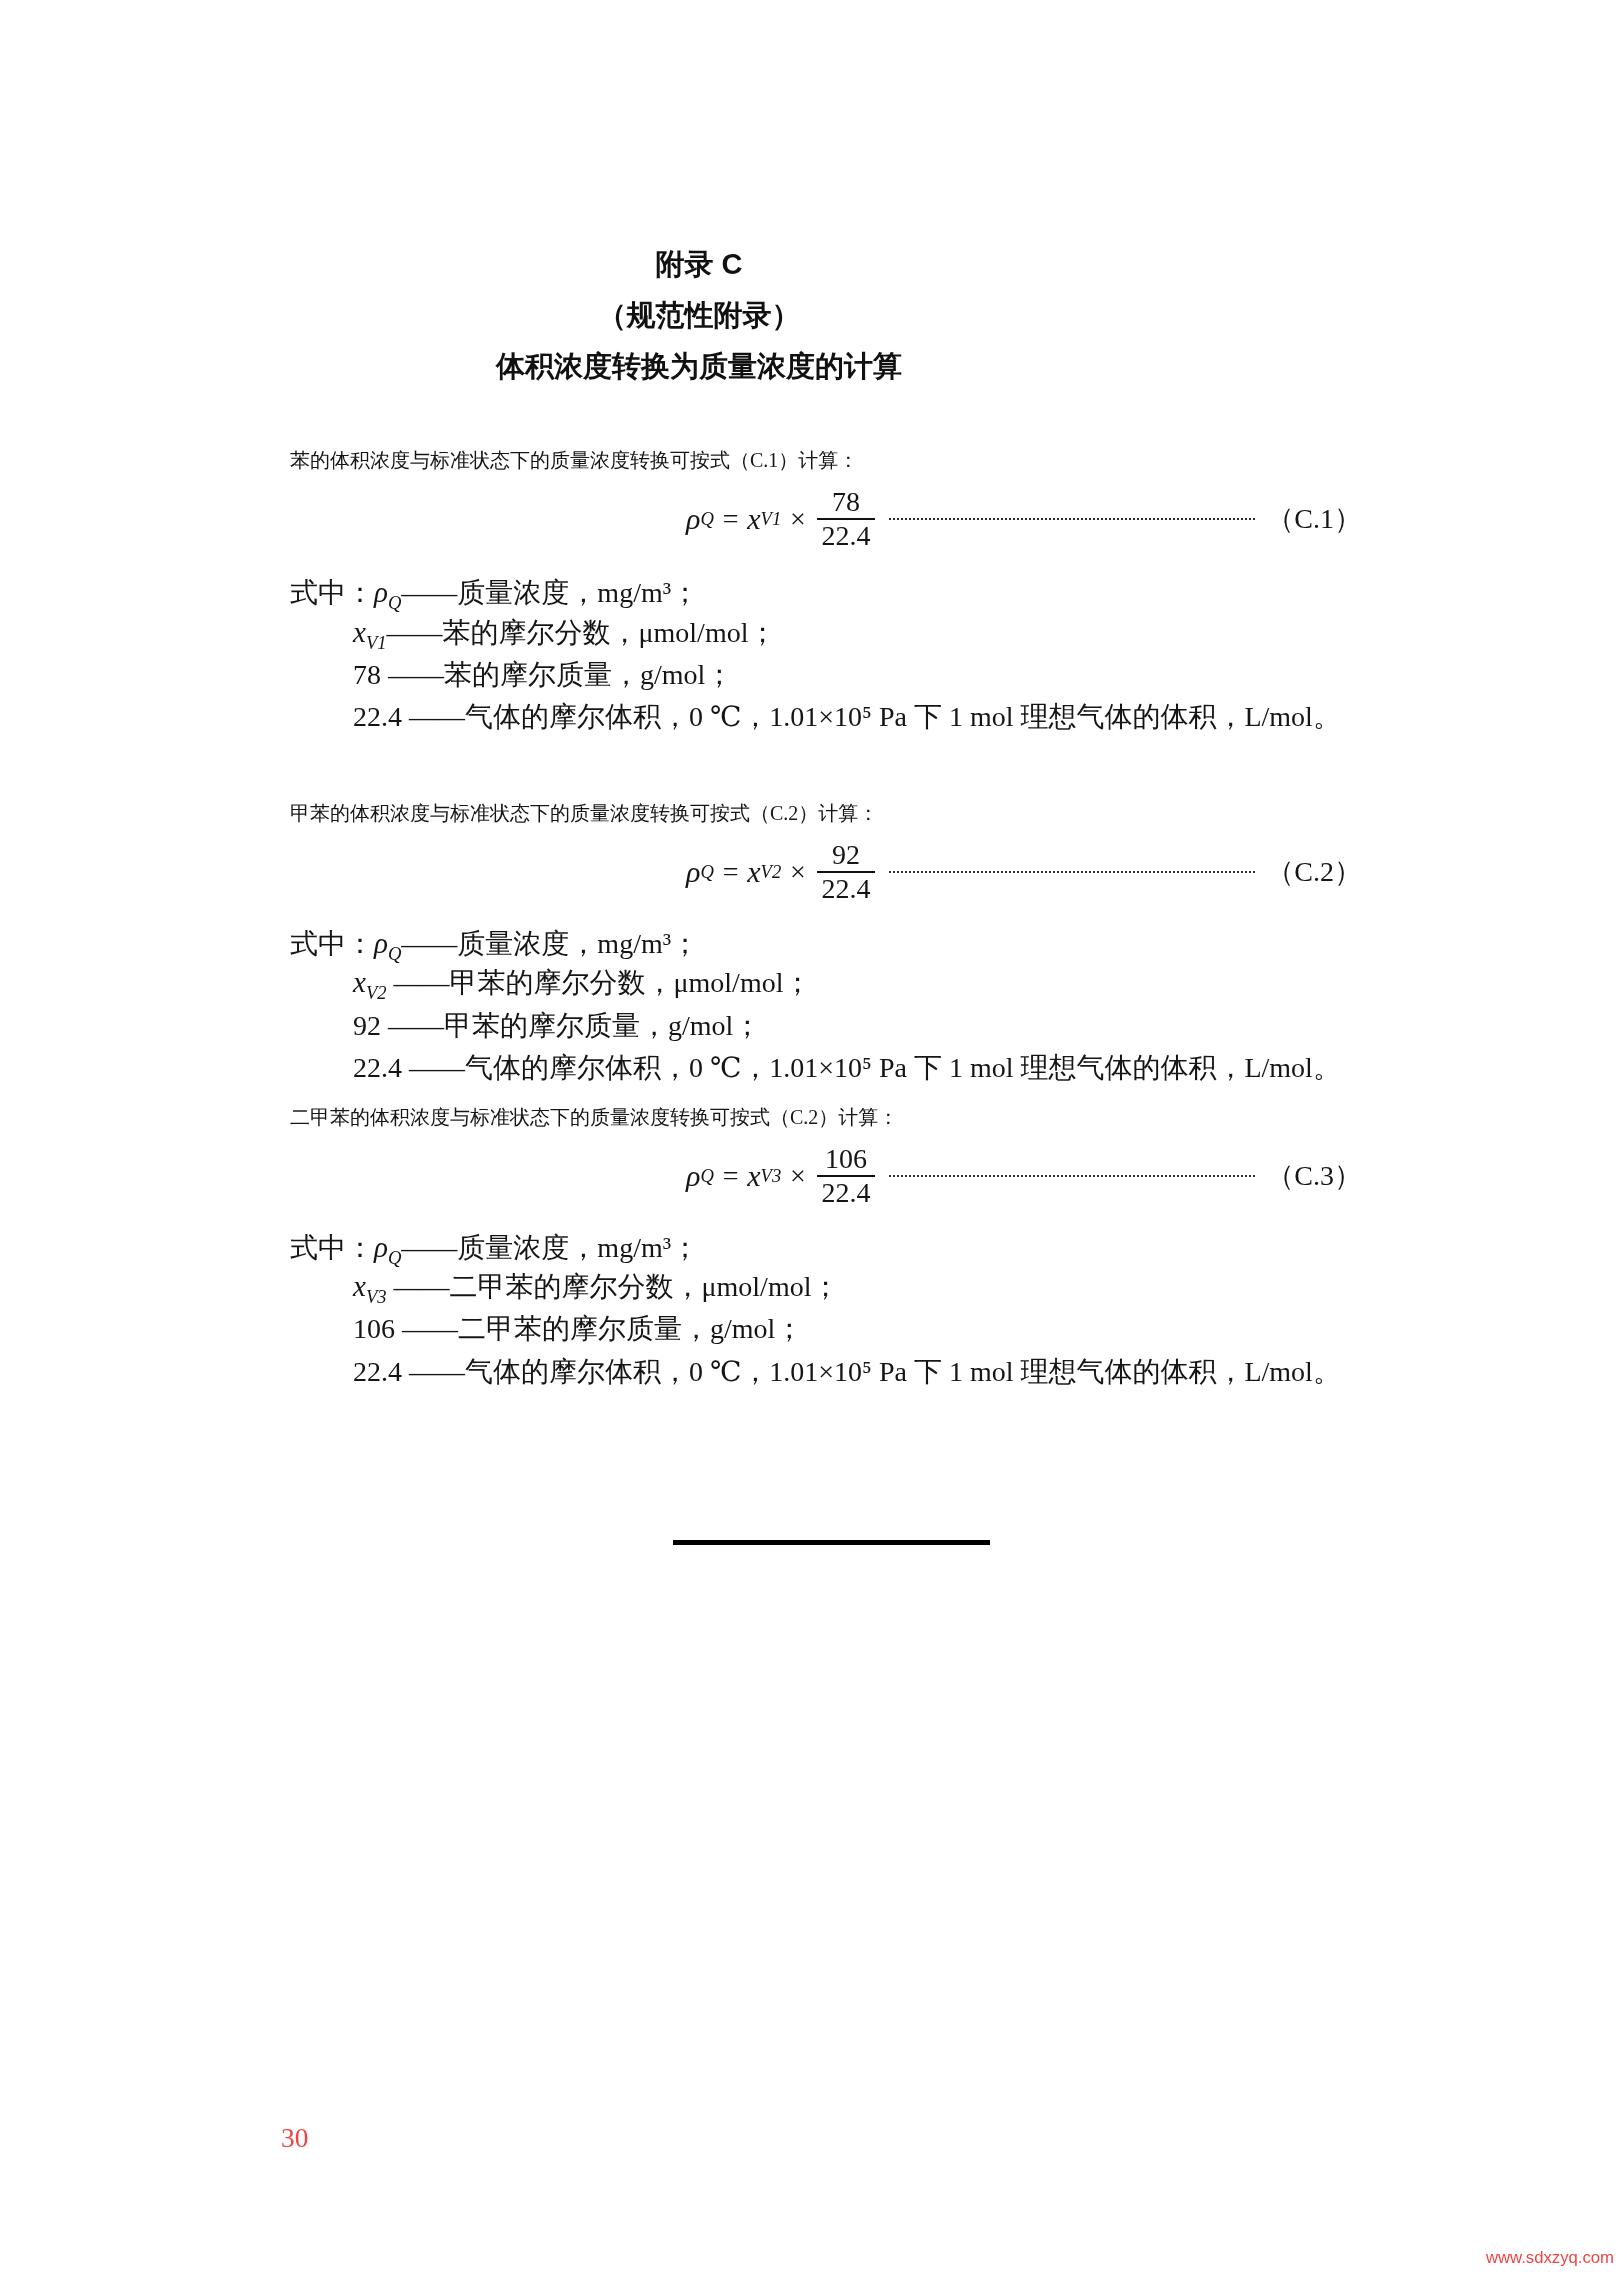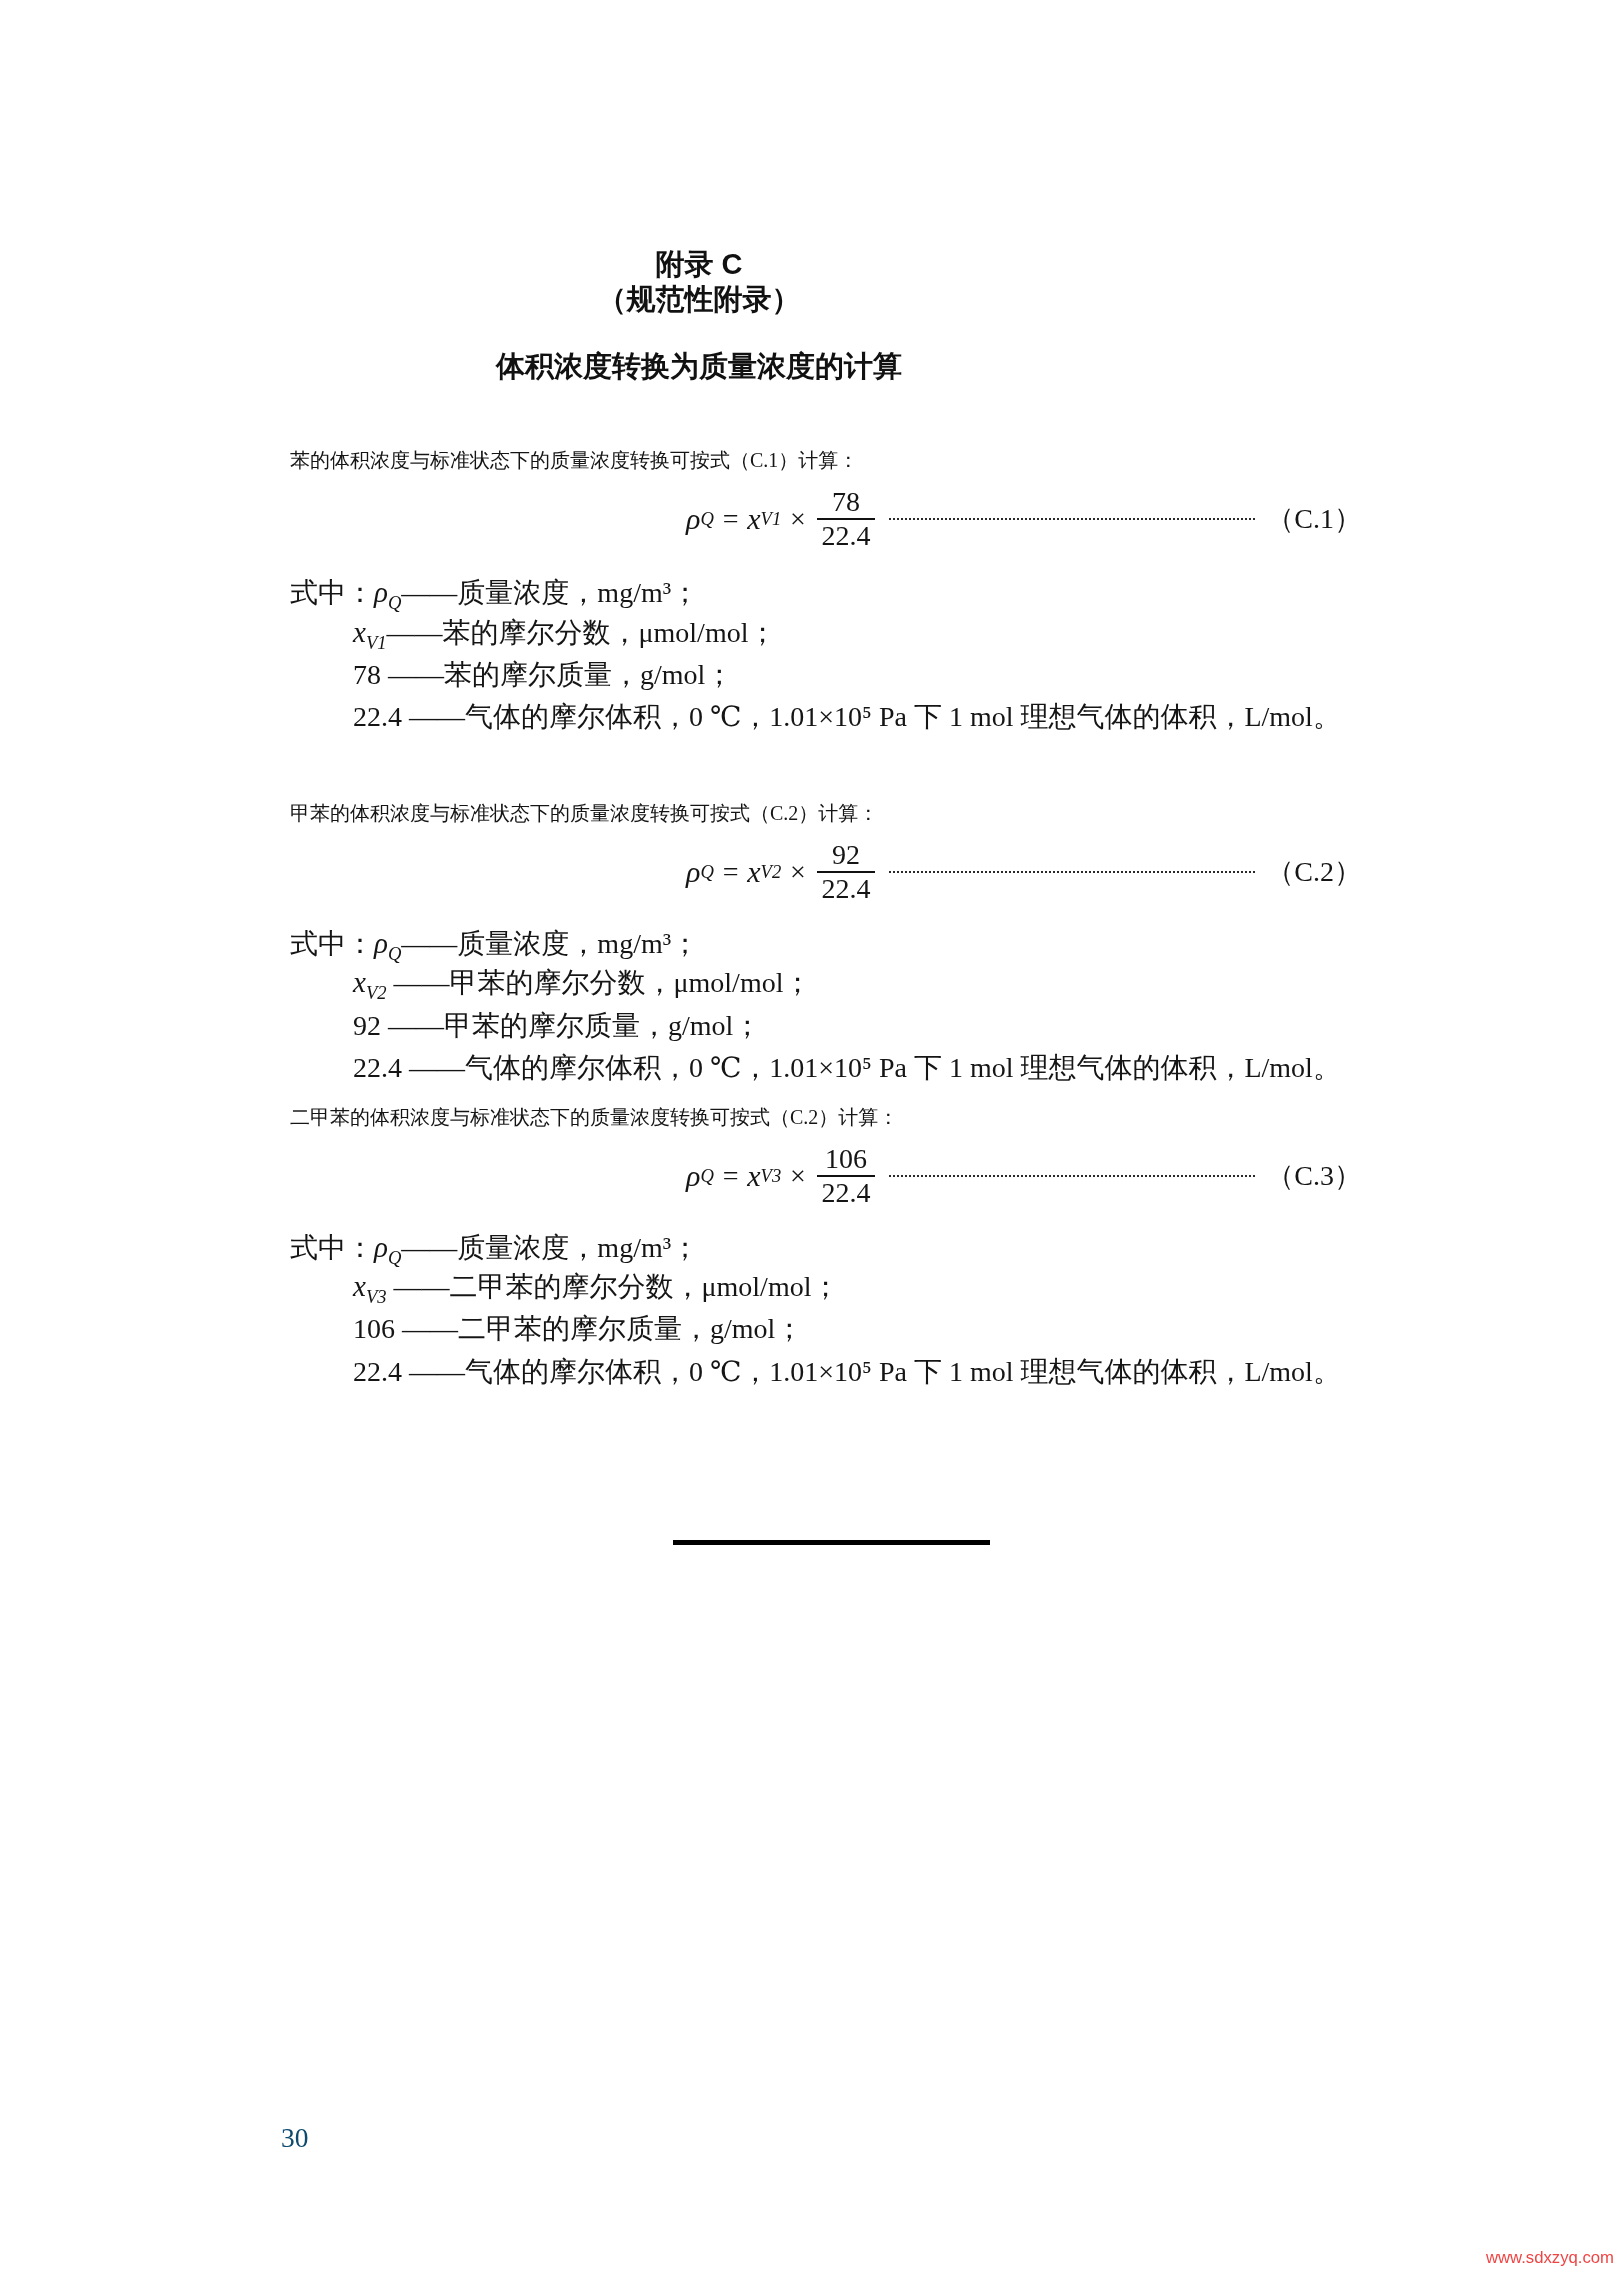--- a/index.html
+++ b/index.html
@@ -96,35 +96,35 @@
   
   .divider {
     left: 673px; top: 1540px;
     width: 317px; height: 4.9px;
     background: #000;
   }
 
   .page-number {
     left: 281px; top: 2123px;
     font-size: 27.4px;
-    color: #0c4a6e;
+    color: #ef4444;
   }
   .watermark {
     left: 1486px; top: 2248px;
     font-family: "Liberation Sans", "DejaVu Sans", sans-serif;
     font-size: 16.7px;
     color: #ef4444;
     white-space: nowrap;
   }
 </style>
 </head>
 <body>
 
 <div class="abs doc-title" style="top:248px">附录 C</div>
-<div class="abs doc-title" style="top:283px">（规范性附录）</div>
+<div class="abs doc-title" style="top:299px">（规范性附录）</div>
 <div class="abs doc-title" style="top:350px">体积浓度转换为质量浓度的计算</div>
 
 <div class="abs para" style="top:444px">苯的体积浓度与标准状态下的质量浓度转换可按式（C.1）计算：</div>
 
 <div class="abs formula-row" style="top:478px">
   <span class="eq">
       <span class="var">ρ</span>
       <sub class="vsub">Q</sub>
       <span class="op">=</span>
       <span class="var">x</span>

